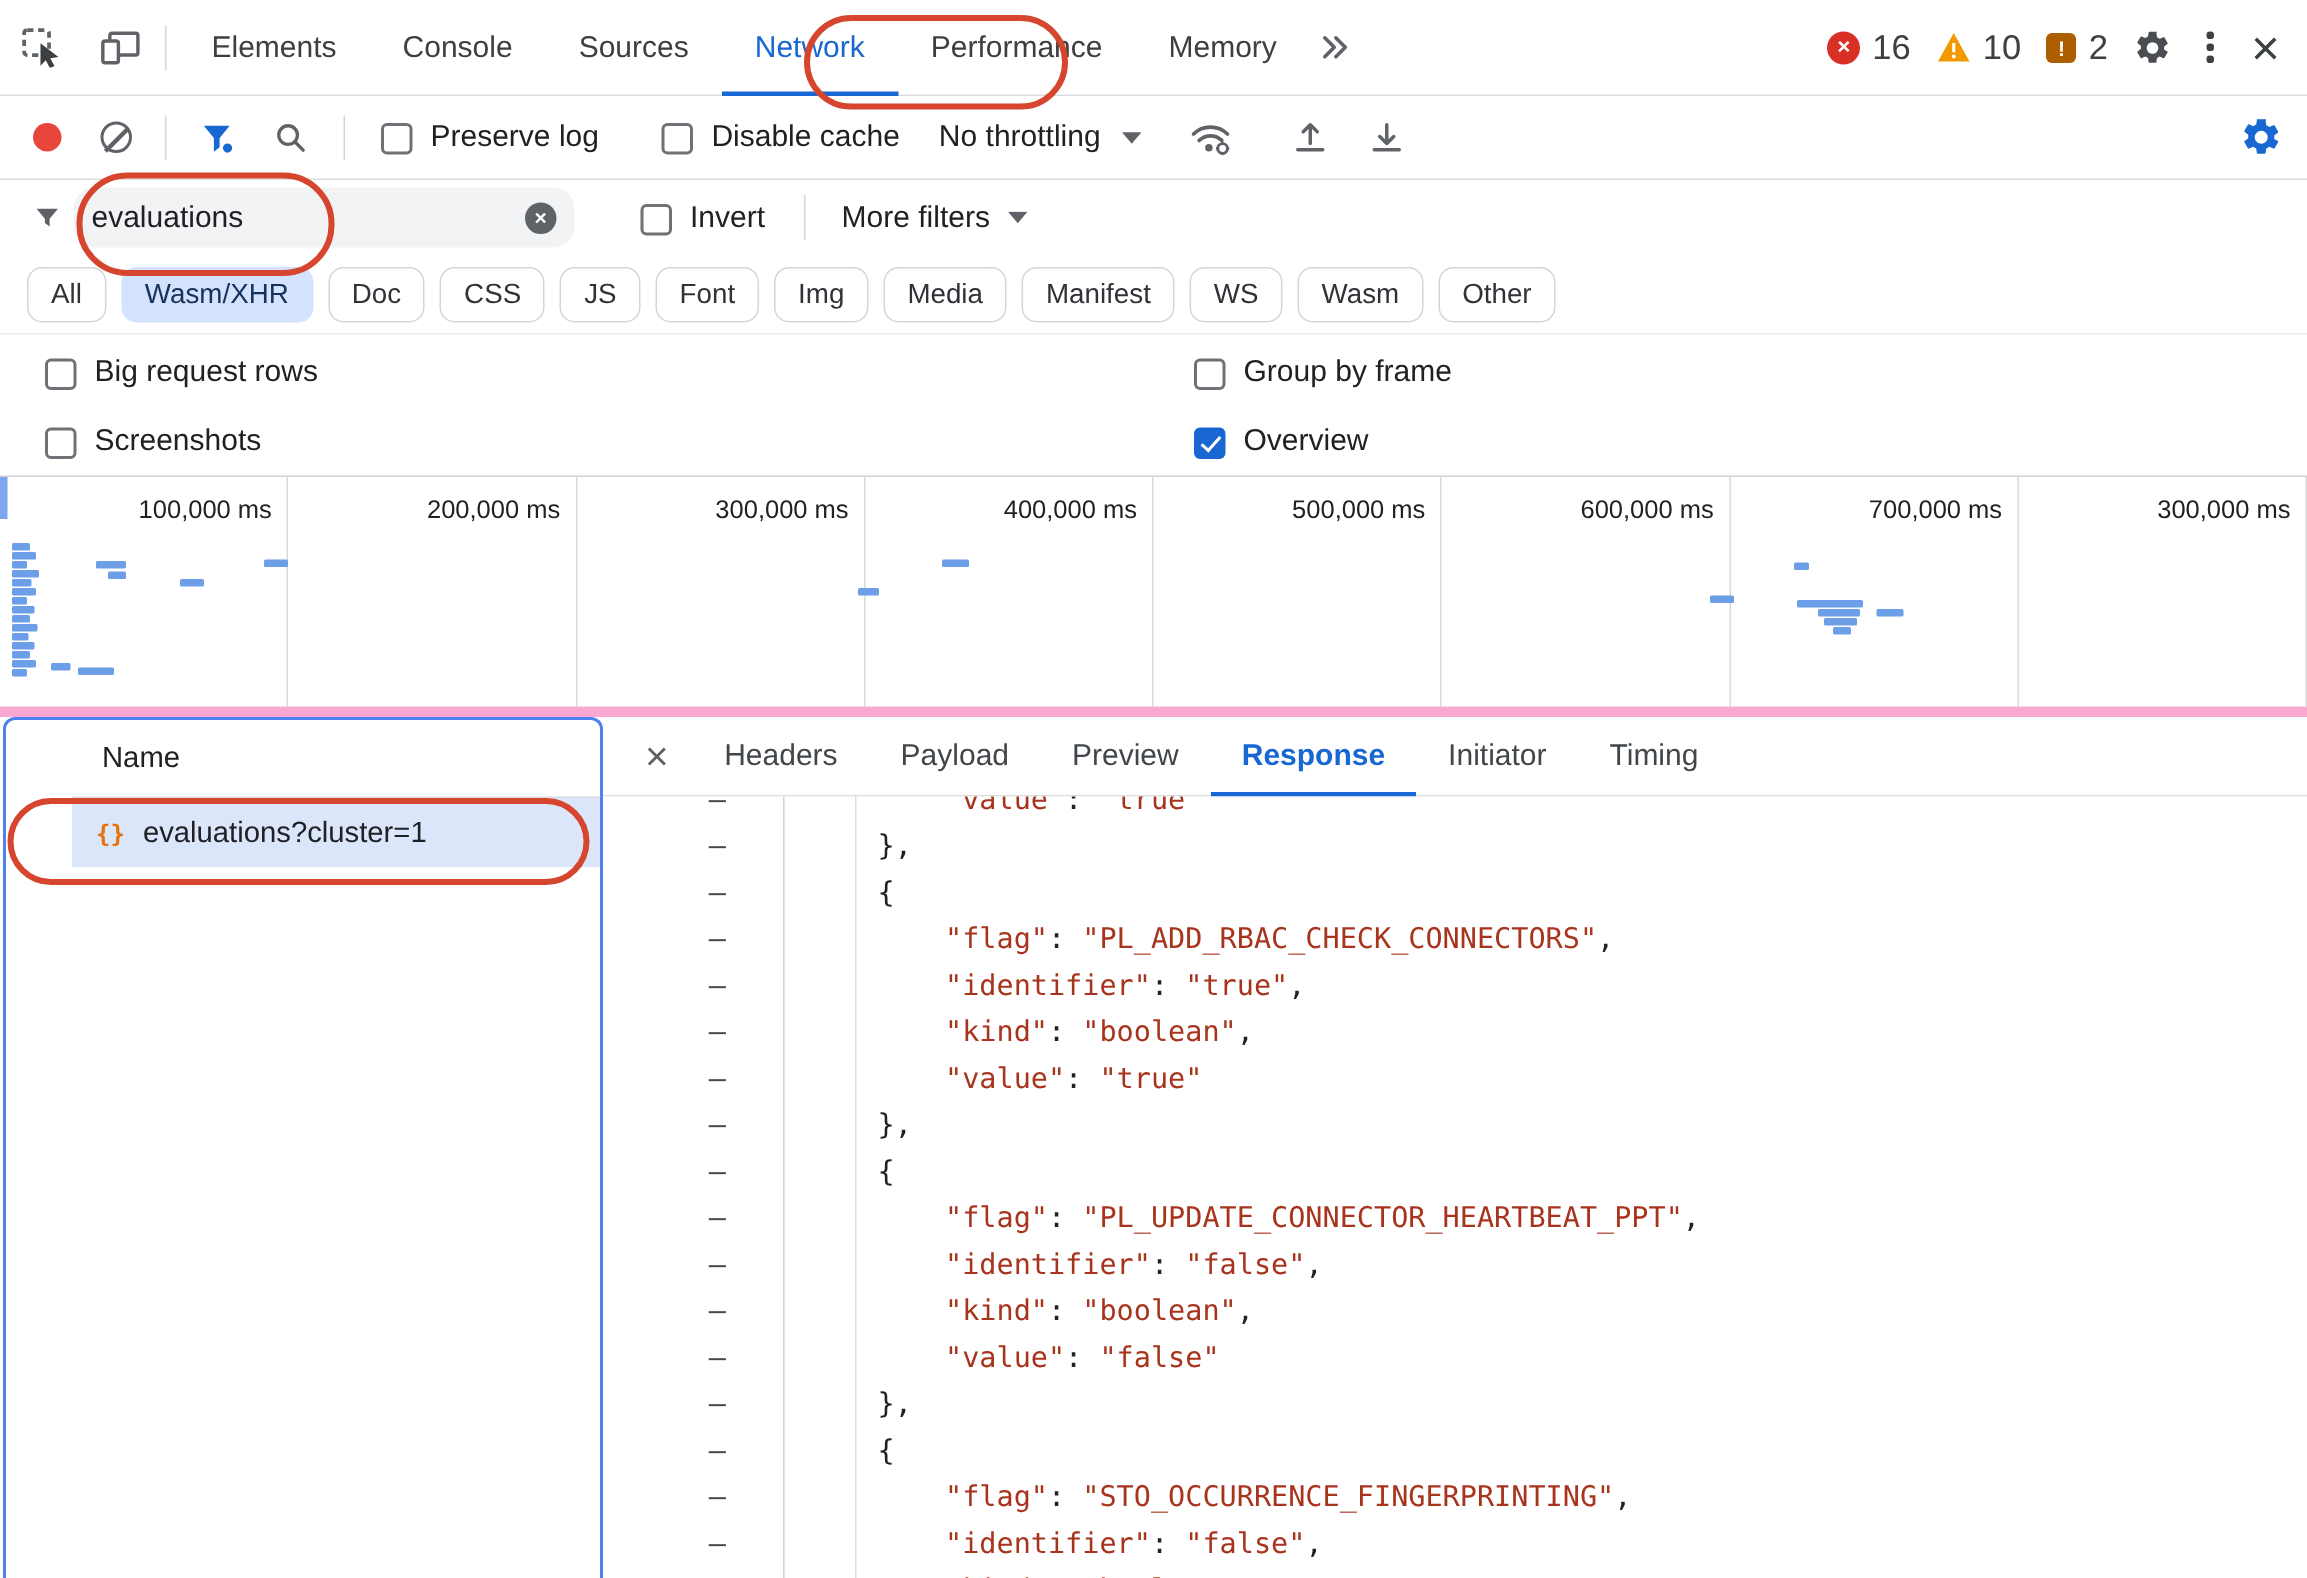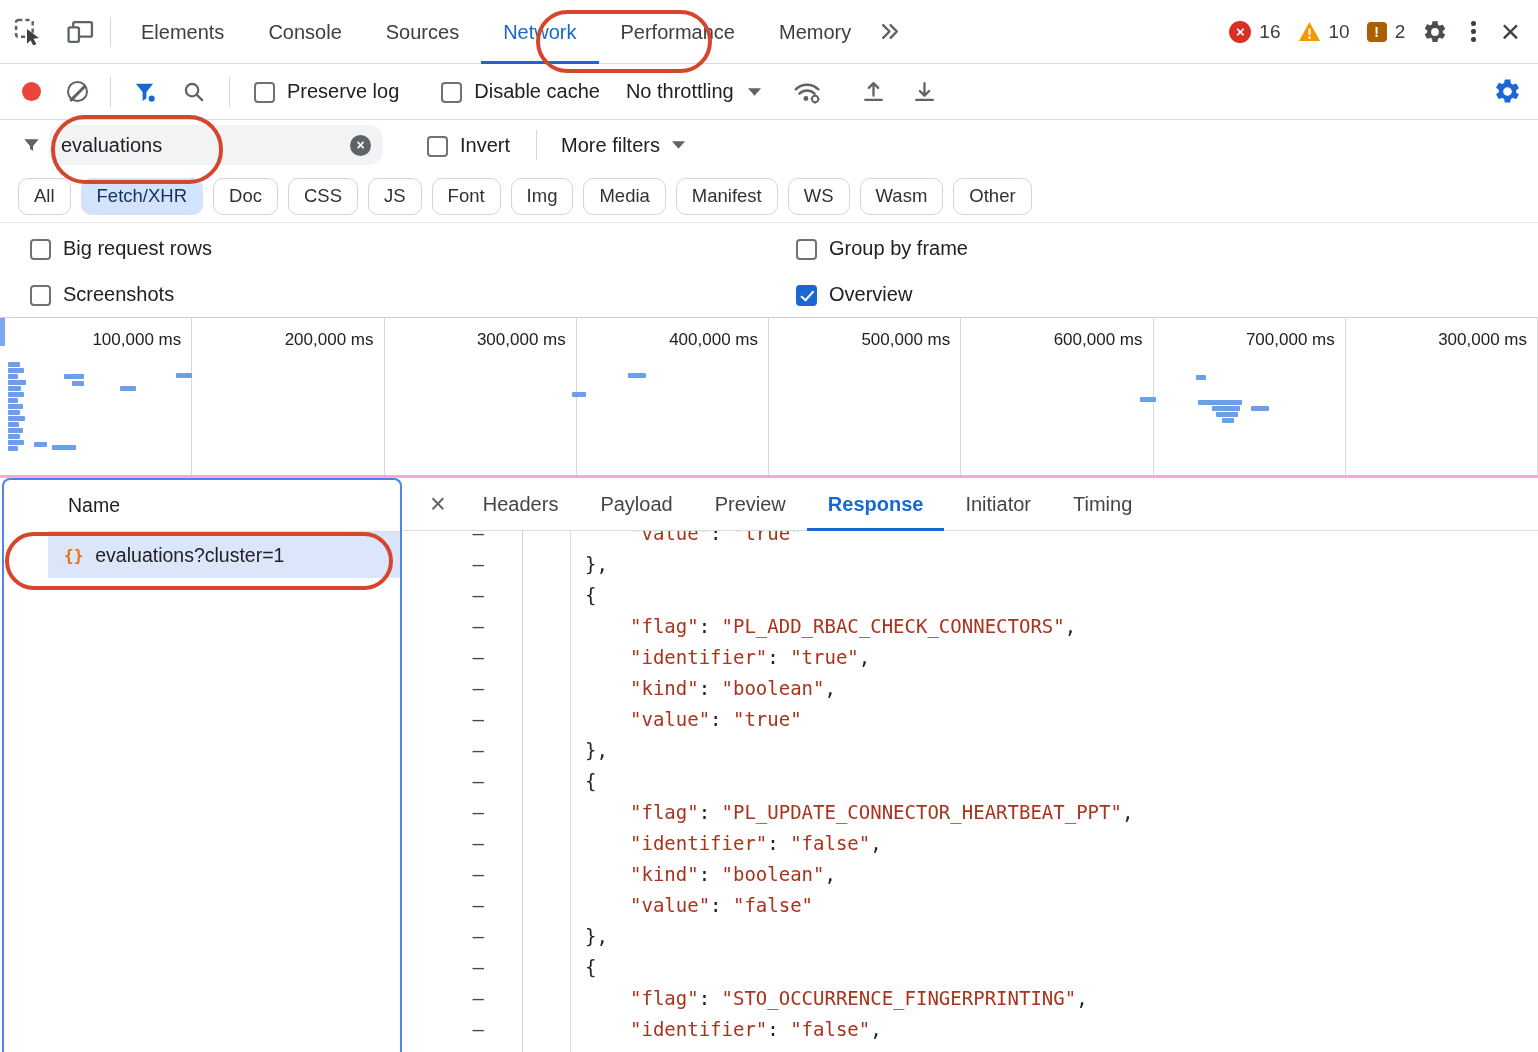--- a/index.html
+++ b/index.html
@@ -13,21 +13,21 @@
   .tabbar { height: 64px; flex: none; display: flex; align-items: center;
             border-bottom: 1px solid #dadce0; padding-left: 14px; }
   .icon-btn { display: inline-flex; align-items: center; justify-content: center; cursor: pointer; }
   .vsep { width: 1px; height: 30px; background: #d4d6d9; flex: none; }
   .main-tabs { display: flex; height: 64px; }
   .main-tab { padding: 0 22px; height: 64px; line-height: 64px; font-size: 20px;
               color: #3c4043; cursor: pointer; white-space: nowrap; }
   .main-tab.selected { color: var(--accent-blue); box-shadow: inset 0 -3px 0 var(--accent-blue); }
   .tabbar-right { margin-left: auto; display: flex; align-items: center; gap: 17px; padding-right: 16px; }
   .badge { display: flex; align-items: center; gap: 8px; cursor: pointer; }
-  .badge-count { font-size: 19px; color: #3c4043; }
+  .badge-count { font-size: 23px; color: #3c4043; }
   .err-ico { width: 22px; height: 22px; border-radius: 50%; background: var(--error-red);
              color: #fff; display: flex; align-items: center; justify-content: center;
              font-size: 15px; font-weight: 700; line-height: 1; }
   .issue-ico { width: 20px; height: 20px; border-radius: 4px; background: var(--issue-orange);
                color: #fff; font-size: 14px; font-weight: 700; display: flex;
                align-items: center; justify-content: center; line-height: 1; }
   .dots { display: flex; flex-direction: column; gap: 3.5px; padding: 4px 6px; }
   .dots i { width: 4.5px; height: 4.5px; border-radius: 50%; background: #3c4043; }
   .close-x { font-size: 33px; color: #3c4043; line-height: 1; cursor: pointer; padding: 0 2px; }
 
@@ -64,21 +64,21 @@
   .chip { height: 37px; padding: 0 15px; display: flex; align-items: center; white-space: nowrap;
           border: 1px solid #d3d5d8; border-radius: 10px; font-size: 18.5px; color: #2f3337;
           background: #fff; cursor: pointer; }
   .chip.selected { background: var(--chip-selected-bg); border-color: var(--chip-selected-bg); color: #16325c; }
 
   
   .options { flex: none; border-bottom: 1px solid #cfd1d4; padding-top: 2px; }
   .opt-row { height: 46px; display: grid; grid-template-columns: 766px 1fr; align-items: center; padding-left: 30px; }
 
   
-  .timeline { height: 160px; flex: none; position: relative; border-bottom: 3px solid #f9a8d4; }
+  .timeline { height: 160px; flex: none; position: relative; border-bottom: 7px solid #f9a8d4; }
   .tl-cells { display: flex; height: 100%; }
   .tl-cell { flex: 1; border-right: 1px solid #d7d9db; padding: 12px 10px 0 0; text-align: right; }
   .tl-label { font-size: 17px; color: #202124; }
   .tl-bars { position: absolute; inset: 0; }
   .tl-bar { position: absolute; height: 5px; background: var(--bar-blue); border-radius: 1px; }
   .tl-handle { position: absolute; left: 0; top: 0; width: 5px; height: 28px; background: #7fa6f0; }
 
   
   .main-split { flex: 1; display: flex; min-height: 0; }
   .requests-panel { width: 400px; flex: none; margin-left: 2px; background: #fff;
@@ -271,21 +271,21 @@
     <div class="more-filters">
       <span>More filters</span>
       <svg viewBox="0 0 12 7" width="13" height="8">
           <path d="M0 0 h12 L6 7 Z" fill="#5f6368"></path>
         </svg>
     </div>
   </div>
 
   <div class="chips-row">
       <div class="chip">All</div>
-      <div class="chip selected">Fetch/XHR</div>
+      <div class="chip selected">Wasm/XHR</div>
       <div class="chip">Doc</div>
       <div class="chip">CSS</div>
       <div class="chip">JS</div>
       <div class="chip">Font</div>
       <div class="chip">Img</div>
       <div class="chip">Media</div>
       <div class="chip">Manifest</div>
       <div class="chip">WS</div>
       <div class="chip">Wasm</div>
       <div class="chip">Other</div>

